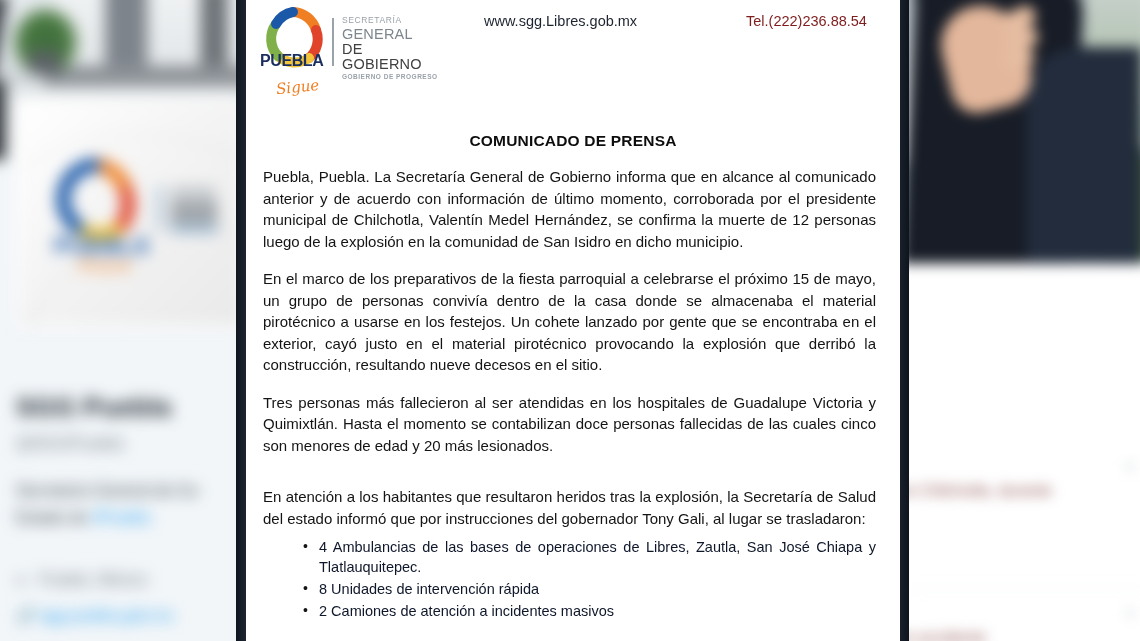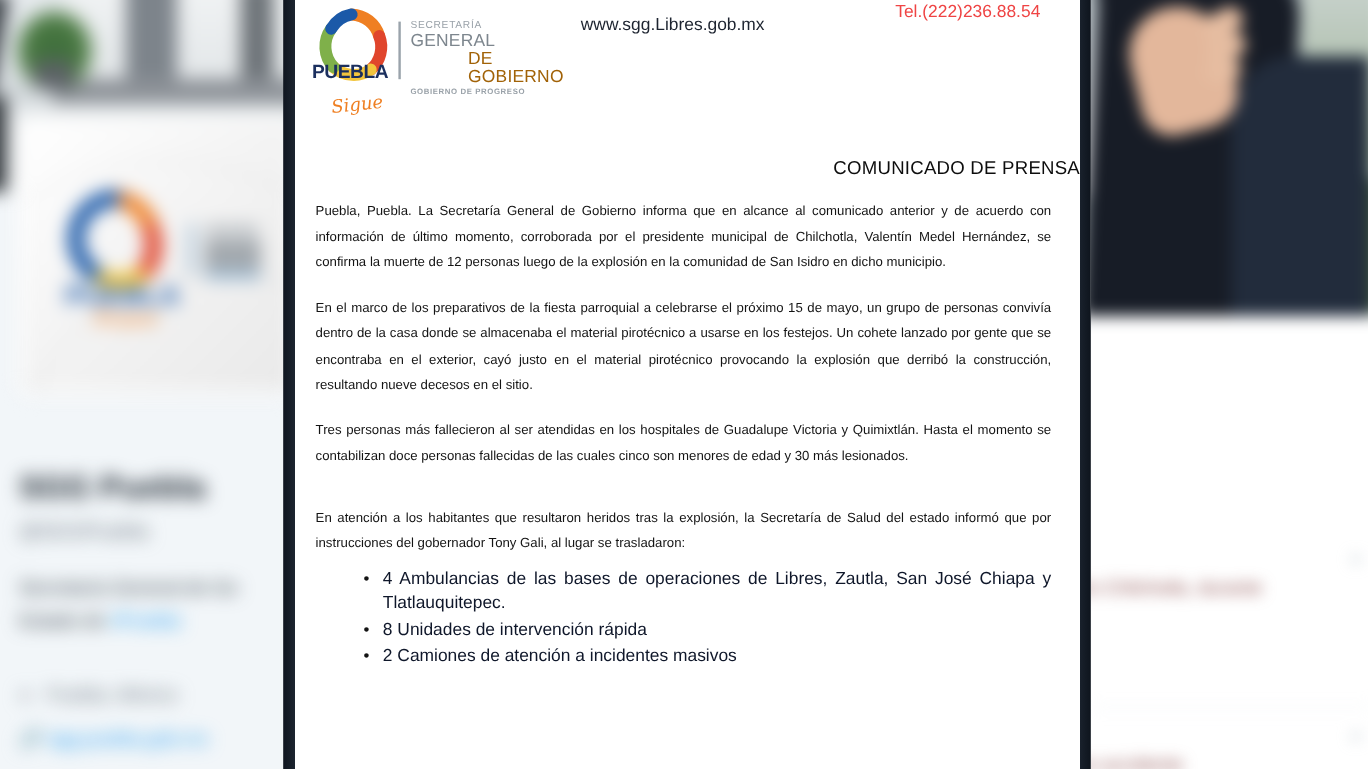--- a/index.html
+++ b/index.html
@@ -249,47 +249,47 @@
     position: absolute; left: 72px; top: 14px;
     width: 2px; height: 48px; background: #9aa3ab;
   }
   .brand-lines {
     position: absolute; left: 82px; top: 12px;
     color: #8d959c;
     line-height: 1.0;
   }
   .bl1 { font-size: 8.5px; letter-spacing: .6px; color: #9aa2a9; }
   .bl2 { font-size: 14.5px; letter-spacing: .2px; color: #7d868e; margin-top: 2px; }
-  .bl3 { font-size: 14.5px; letter-spacing: .2px; color: #a16207; margin-top: 1px; margin-left: 48px; }
+  .bl3 { font-size: 14.5px; letter-spacing: .2px; color: #404040; margin-top: 1px; }
   .bl4 { font-size: 6.5px; font-weight: bold; letter-spacing: .5px; color: #9aa2a9; margin-top: 3px; }
 
   .hdr-url {
     position: absolute; left: 238px; top: 13px;
     font-size: 14.5px; color: #1d2430;
   }
   .hdr-tel {
-    position: absolute; left: 500px; top: 2px;
-    font-size: 14.5px; color: #ef4444;
+    position: absolute; left: 500px; top: 13px;
+    font-size: 14.5px; color: #7f1d1d;
   }
 
   .doc-title {
-    text-align: right;
+    text-align: center;
     font-size: 15.5px;
-    font-weight: normal;
+    font-weight: bold;
     color: #0d0d0d;
     letter-spacing: .2px;
     margin: 28px 0 0 0;
   }
 
   .doc-body {
     padding: 0 24px 0 17px;
   }
   .doc-body p {
     text-align: justify;
-    font-size: 11px;
+    font-size: 15px;
     line-height: 21.5px;
     color: #141414;
     margin: 16px 0 0 0;
   }
   .p-gap { margin-top: 30px !important; }
 
   .doc-list {
     list-style: none;
     margin: 8px 0 0 0;
     padding: 0;
@@ -422,21 +422,21 @@
 
       <div class="hdr-url">www.sgg.Libres.gob.mx</div>
       <div class="hdr-tel">Tel.(222)236.88.54</div>
     </div>
 
     <div class="doc-title">COMUNICADO DE PRENSA</div>
 
     <div class="doc-body">
       <p>Puebla, Puebla. La  Secretaría General de Gobierno informa que en alcance al comunicado anterior y de acuerdo con información de último momento, corroborada por el presidente municipal de Chilchotla, Valentín Medel Hernández, se confirma la muerte de 12 personas luego de la explosión en la comunidad de San Isidro en dicho municipio.</p>
       <p>En el marco de los preparativos de la fiesta parroquial a celebrarse el próximo 15 de mayo, un grupo de personas convivía dentro de la casa donde se almacenaba el material pirotécnico a usarse en los festejos. Un cohete lanzado por gente que se encontraba en el exterior, cayó justo en el material pirotécnico provocando la explosión que derribó la construcción, resultando nueve decesos en el sitio.</p>
-      <p>Tres personas más fallecieron al ser atendidas en los hospitales de Guadalupe Victoria y Quimixtlán. Hasta el momento se contabilizan doce personas fallecidas de las cuales cinco son menores de edad y 30 más lesionados.</p>
+      <p>Tres personas más fallecieron al ser atendidas en los hospitales de Guadalupe Victoria y Quimixtlán. Hasta el momento se contabilizan doce personas fallecidas de las cuales cinco son menores de edad y 20 más lesionados.</p>
       <p class="p-gap">En atención a los habitantes que resultaron heridos tras la explosión, la Secretaría de Salud del estado informó que  por instrucciones del gobernador Tony Gali, al lugar se trasladaron:</p>
 
       <ul class="doc-list">
         <li>4 Ambulancias de las bases de operaciones de Libres, Zautla, San José Chiapa y Tlatlauquitepec.</li>
         <li>8 Unidades de intervención rápida</li>
         <li>2 Camiones de atención a incidentes masivos</li>
       </ul>
     </div>
   </div>
 

